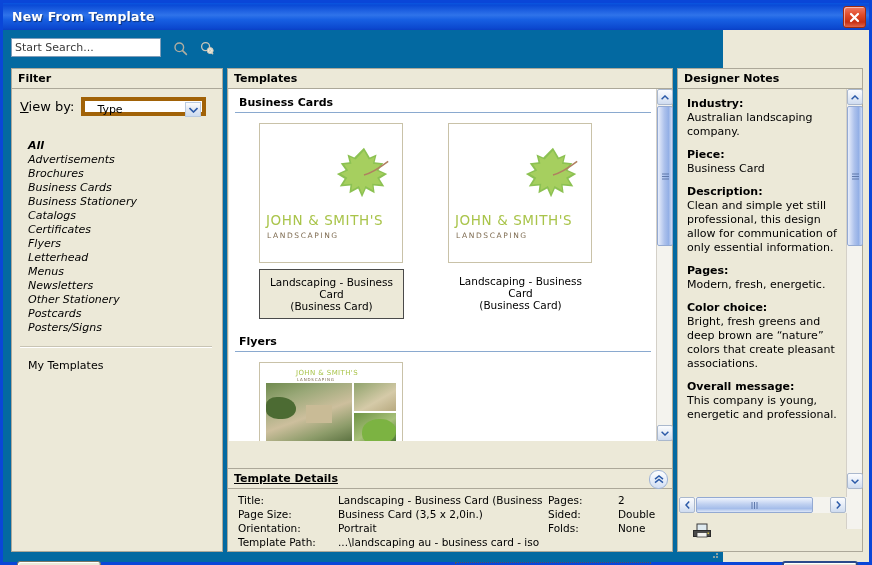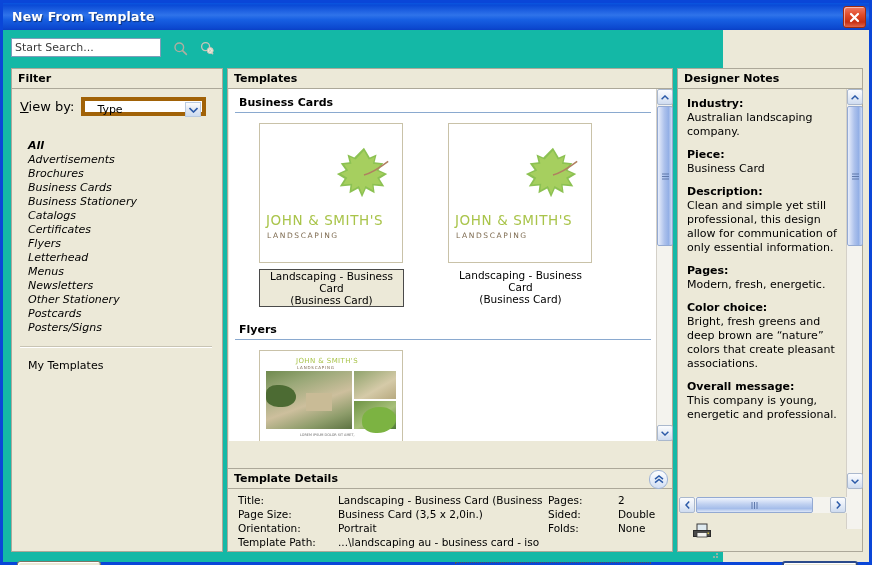--- a/index.html
+++ b/index.html
@@ -27,21 +27,21 @@
   }
   .close-btn{
     position:absolute;right:3px;top:3px;width:21px;height:20px;
     background:linear-gradient(to bottom,#f07a63 0%,#e04a28 40%,#c72f12 75%,#e2664a 100%);
     border:1px solid #9c2a10;border-radius:3px;
     box-shadow:inset 1px 1px 0 rgba(255,255,255,.5);
     display:flex;align-items:center;justify-content:center;cursor:pointer;
   }
   .close-btn svg{display:block;}
   
-  .dlg-body{position:absolute;left:0;top:27px;width:720px;height:532px;background:#14b8a6;}
+  .dlg-body{position:absolute;left:0;top:27px;width:720px;height:532px;background:#0369a1;}
   
   .searchrow{position:absolute;left:8px;top:8px;width:240px;height:26px;}
   .search-input{
     width:150px;height:19px;box-sizing:border-box;
     border:1px solid #7f9db9;background:#fff;
     font-family:"DejaVu Sans","Liberation Sans",sans-serif;font-size:11px;
     padding:1px 3px;color:#3a3a3a;
   }
   .search-icons{position:absolute;left:160px;top:1px;display:flex;gap:9px;align-items:center;}
   .icon-btn{width:18px;height:18px;display:flex;align-items:center;justify-content:center;cursor:default;}
@@ -103,21 +103,21 @@
     font-size:13.5px;letter-spacing:.6px;color:#a9c44a;font-weight:normal;
     white-space:nowrap;
   }
   .card .sub{
     position:absolute;left:7px;bottom:22px;
     font-size:7.5px;letter-spacing:1.6px;color:#7d6a4f;white-space:nowrap;
   }
   .leaf{position:absolute;right:8px;top:18px;width:62px;height:62px;}
   .caption{
     margin-top:6px;text-align:center;font-size:10.5px;line-height:12px;
-    color:#000;padding:0 1px;
+    color:#000;padding:6px 1px;
   }
   .caption.sel{border:1px solid #4a4a4a;background:#ece9d8;}
 
   
   .flyer{
     width:144px;height:100px;box-sizing:border-box;border:1px solid #c9c2a8;
     background:#fff;position:relative;overflow:hidden;
   }
 
   
@@ -134,21 +134,21 @@
   .sb-thumb{
     position:absolute;left:0;width:16px;box-sizing:border-box;
     background:linear-gradient(to right,#e8eefb,#aec2ec 45%,#94b0e6 75%,#cfdcf5);
     border:1px solid #93a9d2;border-radius:2px;cursor:pointer;
     display:flex;align-items:center;justify-content:center;
   }
   .grip{width:7px;height:7px;}
   
   #details-pane{
     position:absolute;left:224px;top:438px;width:446px;height:84px;
-    border:1px solid #aca899;background:#ece9d8;box-sizing:border-box;
+    border:1px solid #aca899;background:#ece9d8;box-sizing:border-box;text-decoration:underline;
   }
   .details-head{
     height:19px;line-height:19px;font-weight:bold;padding-left:6px;
     border-bottom:1px solid #aca899;position:relative;
   }
   .collapse-btn{
     position:absolute;right:4px;top:1px;width:17px;height:17px;border-radius:9px;
     background:linear-gradient(to bottom,#fdfefe,#e6edf8 55%,#d2def2);
     border:1px solid #9fb4d6;display:flex;align-items:center;justify-content:center;cursor:pointer;
   }

